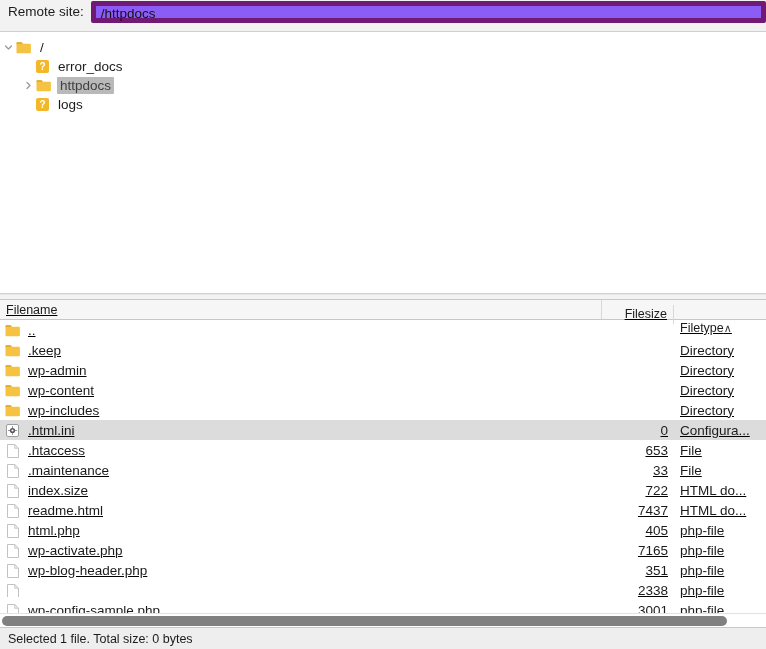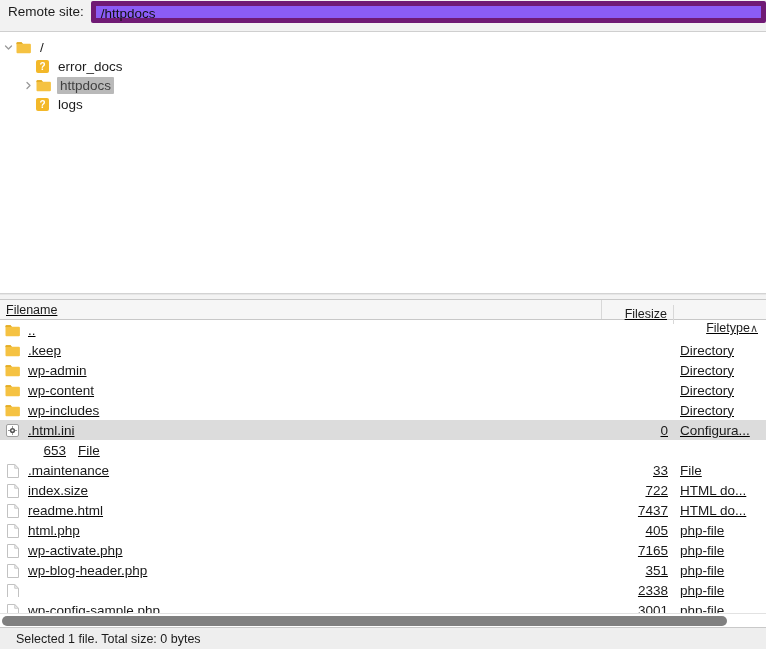--- a/index.html
+++ b/index.html
@@ -163,22 +163,21 @@
     cursor: default;
     margin-top: 9px;
   }
   .col-type {
     width: 92px;
     min-width: 92px;
     padding-left: 6px;
     height: 100%;
     display: flex;
     align-items: center;
-    justify-content: flex-end;
-    padding-right: 8px;
+    justify-content: flex-start;
     cursor: default;
     margin-top: 37px;
   }
   .sort-caret { color: #3a3a3a; font-size: 11px; line-height: 1; }
 
   .fl-body {
     flex: 1;
     overflow: hidden;
     position: relative;
   }
@@ -243,21 +242,21 @@
   }
 
   
   .statusbar {
     height: 22px;
     min-height: 22px;
     background: #eeeeee;
     border-top: 1px solid #c9c9c9;
     display: flex;
     align-items: center;
-    padding-left: 16px;
+    padding-left: 8px;
     font-size: 12.5px;
     color: #1b1b1b;
   }
 </style>
 </head>
 <body>
 
 <div id="app">
 
   <div class="remote-bar">
@@ -411,20 +410,27 @@
                     <line x1="2.4" y1="6.5" x2="3.6" y2="6.5"></line>
                     <line x1="9.4" y1="6.5" x2="10.6" y2="6.5"></line>
                   </g>
                 </svg></span>
               <span>.html.ini</span>
             </div>
             <div class="fl-size">0</div>
             <div class="fl-type">Configura...</div>
           </div>
           <div class="fl-row">
+            <div class="fl-name">
+              <span class="icon-box"><svg class="ic-file" width="12" height="14" viewBox="0 0 12 14" xmlns="http://www.w3.org/2000/svg">
+                  <path d="M0.5 0.5h7.2L11.5 4.3v9.2h-11z" fill="#ffffff" stroke="#c2c2c2" stroke-width="1"></path>
+                  <path d="M7.7 0.5V4.3h3.8z" fill="#ededed" stroke="#c2c2c2" stroke-width="0.8"></path>
+                </svg></span>
+              <span>.htaccess</span>
+            </div>
             <div class="fl-size">653</div>
             <div class="fl-type">File</div>
           </div>
           <div class="fl-row">
             <div class="fl-name">
               <span class="icon-box"><svg class="ic-file" width="12" height="14" viewBox="0 0 12 14" xmlns="http://www.w3.org/2000/svg">
                   <path d="M0.5 0.5h7.2L11.5 4.3v9.2h-11z" fill="#ffffff" stroke="#c2c2c2" stroke-width="1"></path>
                   <path d="M7.7 0.5V4.3h3.8z" fill="#ededed" stroke="#c2c2c2" stroke-width="0.8"></path>
                 </svg></span>
               <span>.maintenance</span>

